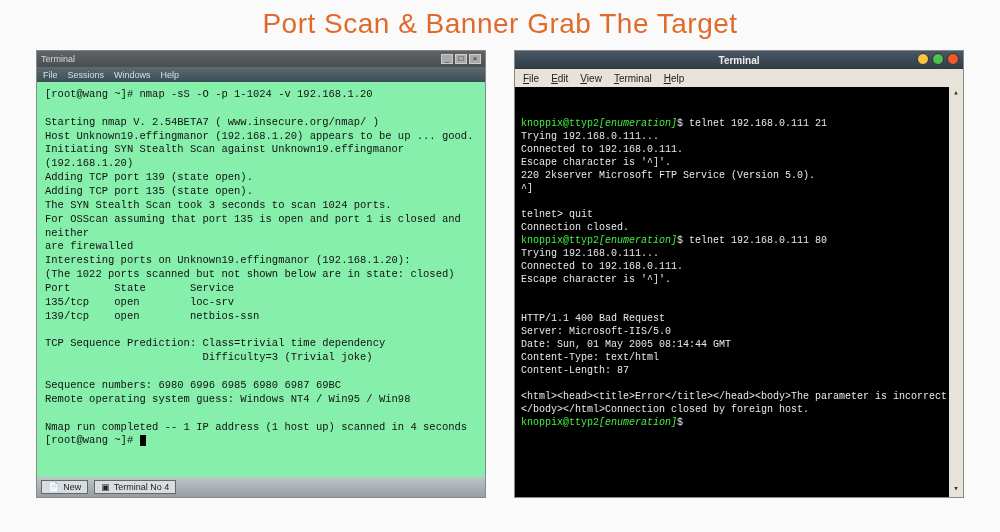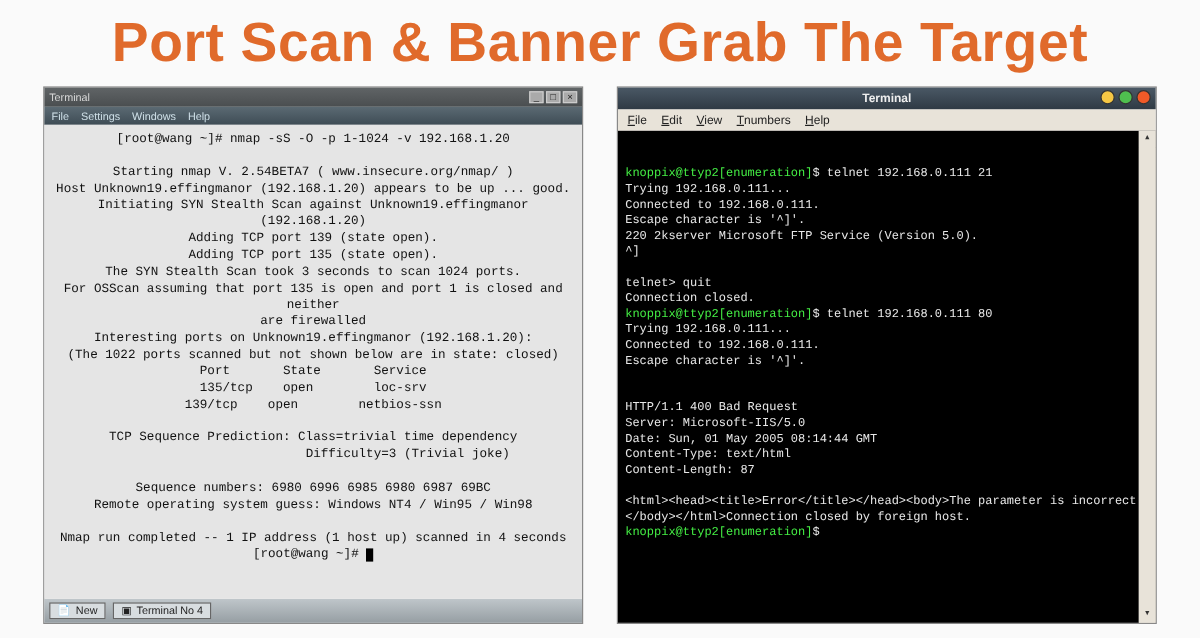--- a/index.html
+++ b/index.html
@@ -6,23 +6,23 @@
   body {
     margin: 0;
     width: 1000px;
     height: 532px;
     background: #fafafa;
     font-family: Arial, sans-serif;
     overflow: hidden;
   }
   .slide-title {
     text-align: center;
-    font-size: 46px;
+    font-size: 28px;
     color: #e06a2b;
-    font-weight: 700;
+    font-weight: 400;
     padding: 8px 0 10px 0;
     letter-spacing: 0.5px;
   }
   .panels {
     display: flex;
     gap: 28px;
     padding: 0 36px;
     border-radius: 25px;
   }
   .term-left, .term-right {
@@ -59,29 +59,28 @@
     color: #cfe0e8;
     height: 15px;
     display: flex;
     align-items: center;
     padding: 0 6px;
     gap: 10px;
     font-size: 9px;
     font-family: Arial, sans-serif;
   }
   .tl-body {
-    background: #e5e5e5;
+    background: #86efac;
     color: #111;
     flex: 1;
     padding: 6px 8px;
     white-space: pre-wrap;
     line-height: 1.32;
     overflow: hidden;
     position: relative;
-    text-align: center;
   }
   .tl-taskbar {
     background: linear-gradient(#bfc6ca,#969ea3);
     height: 20px;
     display: flex;
     align-items: center;
     padding: 0 4px;
     gap: 6px;
     font-size: 9px;
     font-family: Arial, sans-serif;
@@ -156,21 +155,21 @@
   }
   .tr-scroll .arrow {
     height: 14px;
     display: flex; align-items:center; justify-content:center;
     background: #e8e3d9;
     font-size: 9px;
     color: #333;
   }
   .tr-scroll .track { flex:1; background:#e8e3d9; }
   .prompt-user { color: #44ee44; }
-  .prompt-path { color: #44ee44; }
+  .prompt-path { color: #44ee44; font-style: italic; }
   .prompt-cmd { color: #e8e8e8; }
   .menu-item { cursor: default; }
   .underline-letter { text-decoration: underline; }
 </style>
 </head>
 <body>
 
 <div class="slide-title">Port Scan &amp; Banner Grab The Target</div>
 
 <div class="panels">
@@ -179,21 +178,21 @@
     <div class="tl-titlebar">
       <span>Terminal</span>
       <span class="btns">
         <span class="btn">_</span>
         <span class="btn">□</span>
         <span class="btn">×</span>
       </span>
     </div>
     <div class="tl-menubar">
       <span class="menu-item">File</span>
-      <span class="menu-item">Settings</span>
+      <span class="menu-item">Sessions</span>
       <span class="menu-item">Windows</span>
       <span class="menu-item">Help</span>
     </div>
     <div class="tl-body" id="left-body"><div>[root@wang ~]# nmap -sS -O -p 1-1024 -v 192.168.1.20</div><div>&nbsp;</div><div>Starting nmap V. 2.54BETA7 ( www.insecure.org/nmap/ )</div><div>Host Unknown19.effingmanor (192.168.1.20) appears to be up ... good.</div><div>Initiating SYN Stealth Scan against Unknown19.effingmanor (192.168.1.20)</div><div>Adding TCP port 139 (state open).</div><div>Adding TCP port 135 (state open).</div><div>The SYN Stealth Scan took 3 seconds to scan 1024 ports.</div><div>For OSScan assuming that port 135 is open and port 1 is closed and neither</div><div>are firewalled</div><div>Interesting ports on Unknown19.effingmanor (192.168.1.20):</div><div>(The 1022 ports scanned but not shown below are in state: closed)</div><div>Port       State       Service</div><div>135/tcp    open        loc-srv</div><div>139/tcp    open        netbios-ssn</div><div>&nbsp;</div><div>TCP Sequence Prediction: Class=trivial time dependency</div><div>                         Difficulty=3 (Trivial joke)</div><div>&nbsp;</div><div>Sequence numbers: 6980 6996 6985 6980 6987 69BC</div><div>Remote operating system guess: Windows NT4 / Win95 / Win98</div><div>&nbsp;</div><div>Nmap run completed -- 1 IP address (1 host up) scanned in 4 seconds</div><div>[root@wang ~]# <span class="cursor-block"></span></div></div>
     <div class="tl-taskbar">
       <span class="task">
         <span>📄</span>
         <span>New</span>
       </span>
       <span class="task">
@@ -209,21 +208,21 @@
       <span class="mac-btns">
         <span class="mac-btn mac-min"></span>
         <span class="mac-btn mac-max"></span>
         <span class="mac-btn mac-close"></span>
       </span>
     </div>
     <div class="tr-menubar">
       <span class="menu-item"><span class="underline-letter">F</span><span>ile</span></span>
       <span class="menu-item"><span class="underline-letter">E</span><span>dit</span></span>
       <span class="menu-item"><span class="underline-letter">V</span><span>iew</span></span>
-      <span class="menu-item"><span class="underline-letter">T</span><span>numbers</span></span>
+      <span class="menu-item"><span class="underline-letter">T</span><span>erminal</span></span>
       <span class="menu-item"><span class="underline-letter">H</span><span>elp</span></span>
     </div>
     <div class="tr-body" id="right-body">
       <div><span class="prompt-user">knoppix@ttyp2</span><span class="prompt-path">[enumeration]</span><span>$ </span><span class="prompt-cmd">telnet 192.168.0.111 21</span></div><div>Trying 192.168.0.111...</div><div>Connected to 192.168.0.111.</div><div>Escape character is '^]'.</div><div>220 2kserver Microsoft FTP Service (Version 5.0).</div><div>^]</div><div>&nbsp;</div><div>telnet&gt; quit</div><div>Connection closed.</div><div><span class="prompt-user">knoppix@ttyp2</span><span class="prompt-path">[enumeration]</span><span>$ </span><span class="prompt-cmd">telnet 192.168.0.111 80</span></div><div>Trying 192.168.0.111...</div><div>Connected to 192.168.0.111.</div><div>Escape character is '^]'.</div><div>&nbsp;</div><div>&nbsp;</div><div>HTTP/1.1 400 Bad Request</div><div>Server: Microsoft-IIS/5.0</div><div>Date: Sun, 01 May 2005 08:14:44 GMT</div><div>Content-Type: text/html</div><div>Content-Length: 87</div><div>&nbsp;</div><div>&lt;html&gt;&lt;head&gt;&lt;title&gt;Error&lt;/title&gt;&lt;/head&gt;&lt;body&gt;The parameter is incorrect. &lt;/body&gt;&lt;/html&gt;Connection closed by foreign host.</div><div><span class="prompt-user">knoppix@ttyp2</span><span class="prompt-path">[enumeration]</span><span>$ </span><span class="prompt-cmd"></span></div><div class="tr-scroll">
         <div class="arrow">▴</div>
         <div class="track"></div>
         <div class="arrow">▾</div>
       </div>
     </div>
   </div>

